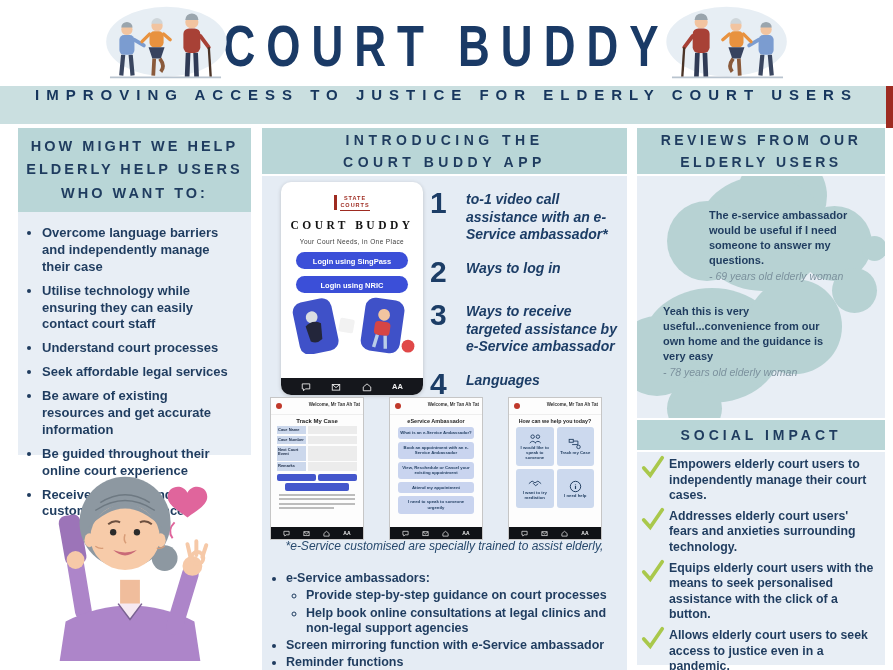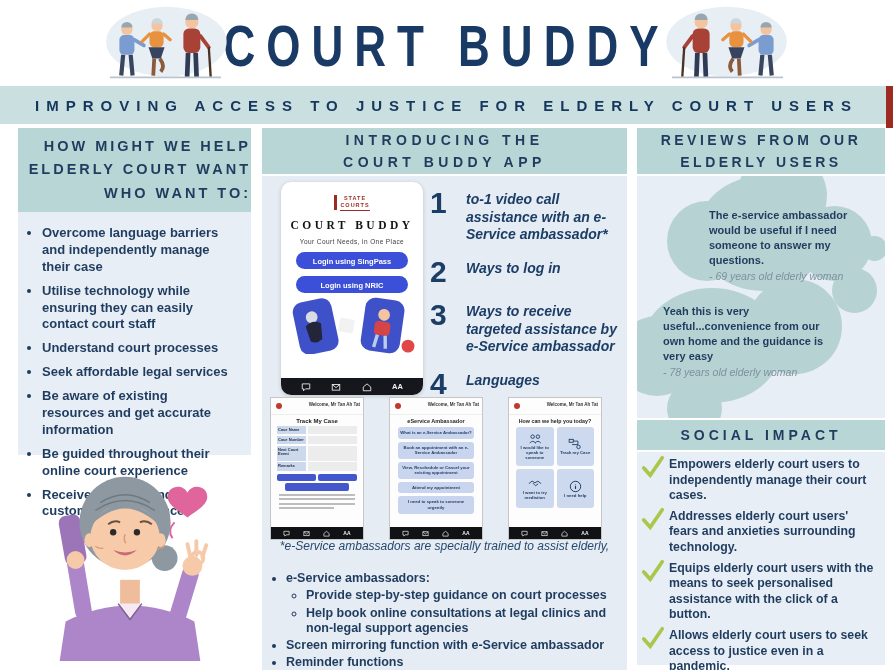--- a/index.html
+++ b/index.html
@@ -9,29 +9,29 @@
   
   .main-title{position:absolute;left:0;right:0;top:14px;text-align:center;
     font-size:44px;font-weight:800;letter-spacing:11px;color:#1a3a66;
     transform:scaleY(1.3);transform-origin:top;}
   .group-illu{position:absolute;top:4px;width:155px;height:80px;}
   #illu-left{left:88px;}
   #illu-right{left:650px;transform:scaleX(-1);}
 
   
   .banner{position:absolute;left:0;right:0;top:86px;height:38px;background:#cadfe0;
-    display:flex;align-items:center;justify-content:center;}
+    display:flex;align-items:flex-start;justify-content:center;}
   .banner span{font-size:15px;font-weight:bold;letter-spacing:7px;color:#17365d;}
   .banner-accent{position:absolute;right:0;top:86px;width:7px;height:42px;background:#9e2b21;}
 
   .teal-box{position:absolute;background:#b9d6d7;color:#1f3c5f;font-weight:bold;text-align:center;
     display:flex;flex-direction:column;justify-content:center;}
 
   
-  #left-head{left:18px;top:128px;width:233px;height:84px;font-size:14.5px;letter-spacing:3px;line-height:1.6;text-align:right;}
+  #left-head{left:18px;top:128px;width:233px;height:84px;font-size:14.5px;letter-spacing:3px;line-height:1.6;}
   #left-panel{position:absolute;left:18px;top:212px;width:233px;height:243px;background:#e8eef5;}
   #left-panel ul{margin:13px 19px 0 24px;padding:0;}
   #left-panel li{font-size:13px;font-weight:bold;color:#1f3c5f;line-height:1.3;margin-bottom:7px;}
   #woman{position:absolute;left:26px;top:458px;width:208px;height:208px;}
 
   
   #mid-head{left:262px;top:128px;width:365px;height:46px;font-size:14px;letter-spacing:4.5px;line-height:1.6;}
   #mid-panel{position:absolute;left:262px;top:176px;width:365px;height:494px;background:#e5ecf4;}
 
   .phone{position:absolute;left:281px;top:182px;width:142px;height:213px;background:#fff;
@@ -150,21 +150,21 @@
     <line x1="121" y1="46" x2="123" y2="77" stroke="#4a3326" stroke-width="2.5"></line>
   </svg>
 
   <div class="banner">
     <span>IMPROVING ACCESS TO JUSTICE FOR ELDERLY COURT USERS</span>
   </div>
   <div class="banner-accent"></div>
 
   <div id="left-head" class="teal-box">
     <div>HOW MIGHT WE HELP</div>
-    <div>ELDERLY COURT WANT</div>
+    <div>ELDERLY HELP USERS</div>
     <div>WHO WANT TO:</div>
   </div>
 
   <div id="left-panel">
     <ul>
       <li>Overcome language barriers and independently manage their case</li>
       <li>Utilise technology while ensuring they can easily contact court staff</li>
       <li>Understand court processes</li>
       <li>Seek affordable legal services</li>
       <li>Be aware of existing resources and get accurate information</li>
@@ -387,21 +387,21 @@
           <path d="M2 4 L8 9 L14 4" fill="none" stroke="#eee" stroke-width="1.6"></path>
         </svg>
       <svg width="7" height="7" viewBox="0 0 16 16">
           <path d="M2 8 L8 3 L14 8 V14 H2 Z" fill="none" stroke="#eee" stroke-width="1.6"></path>
         </svg>
       <span class="aa">AA</span>
     </div>
   </div>
 
   <div id="footnote">
-    <div>*e-Service ambassadors are specially trained to assist elderly,</div>
+    <div>*e-Service customised are specially trained to assist elderly,</div>
   </div>
 
   <div id="mid-bullets">
     <ul>
       <li>e-Service ambassadors:</li>
       <ul>
         <li>Provide step-by-step guidance on court processes</li>
         <li>Help book online consultations at legal clinics and non-legal support agencies</li>
       </ul>
       <li>Screen mirroring function with e-Service ambassador</li>

